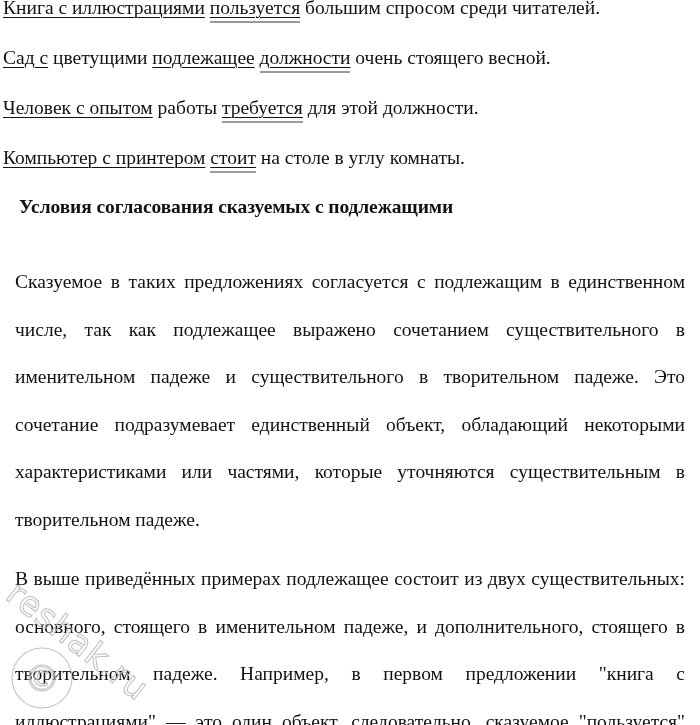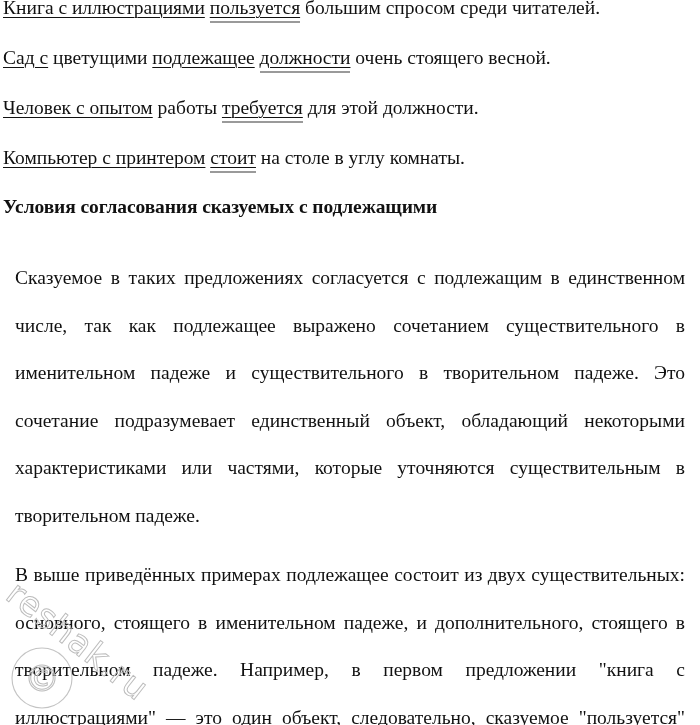--- a/index.html
+++ b/index.html
@@ -48,21 +48,21 @@
       left: 0;
       right: 0;
       bottom: -5px;
       height: 2px;
       background: #9a9a9a;
     }
     .heading {
       font-weight: bold;
       font-size: 19.5px;
       line-height: 24px;
-      margin: 0;
+      margin: 16px;
       margin-top: -1px;
       height: 47px;
       letter-spacing: -0.1px;
     }
     .para {
       font-size: 19.5px;
       line-height: 47.5px;
       text-align: justify;
       margin: 12px;
       margin-bottom: 3px;

